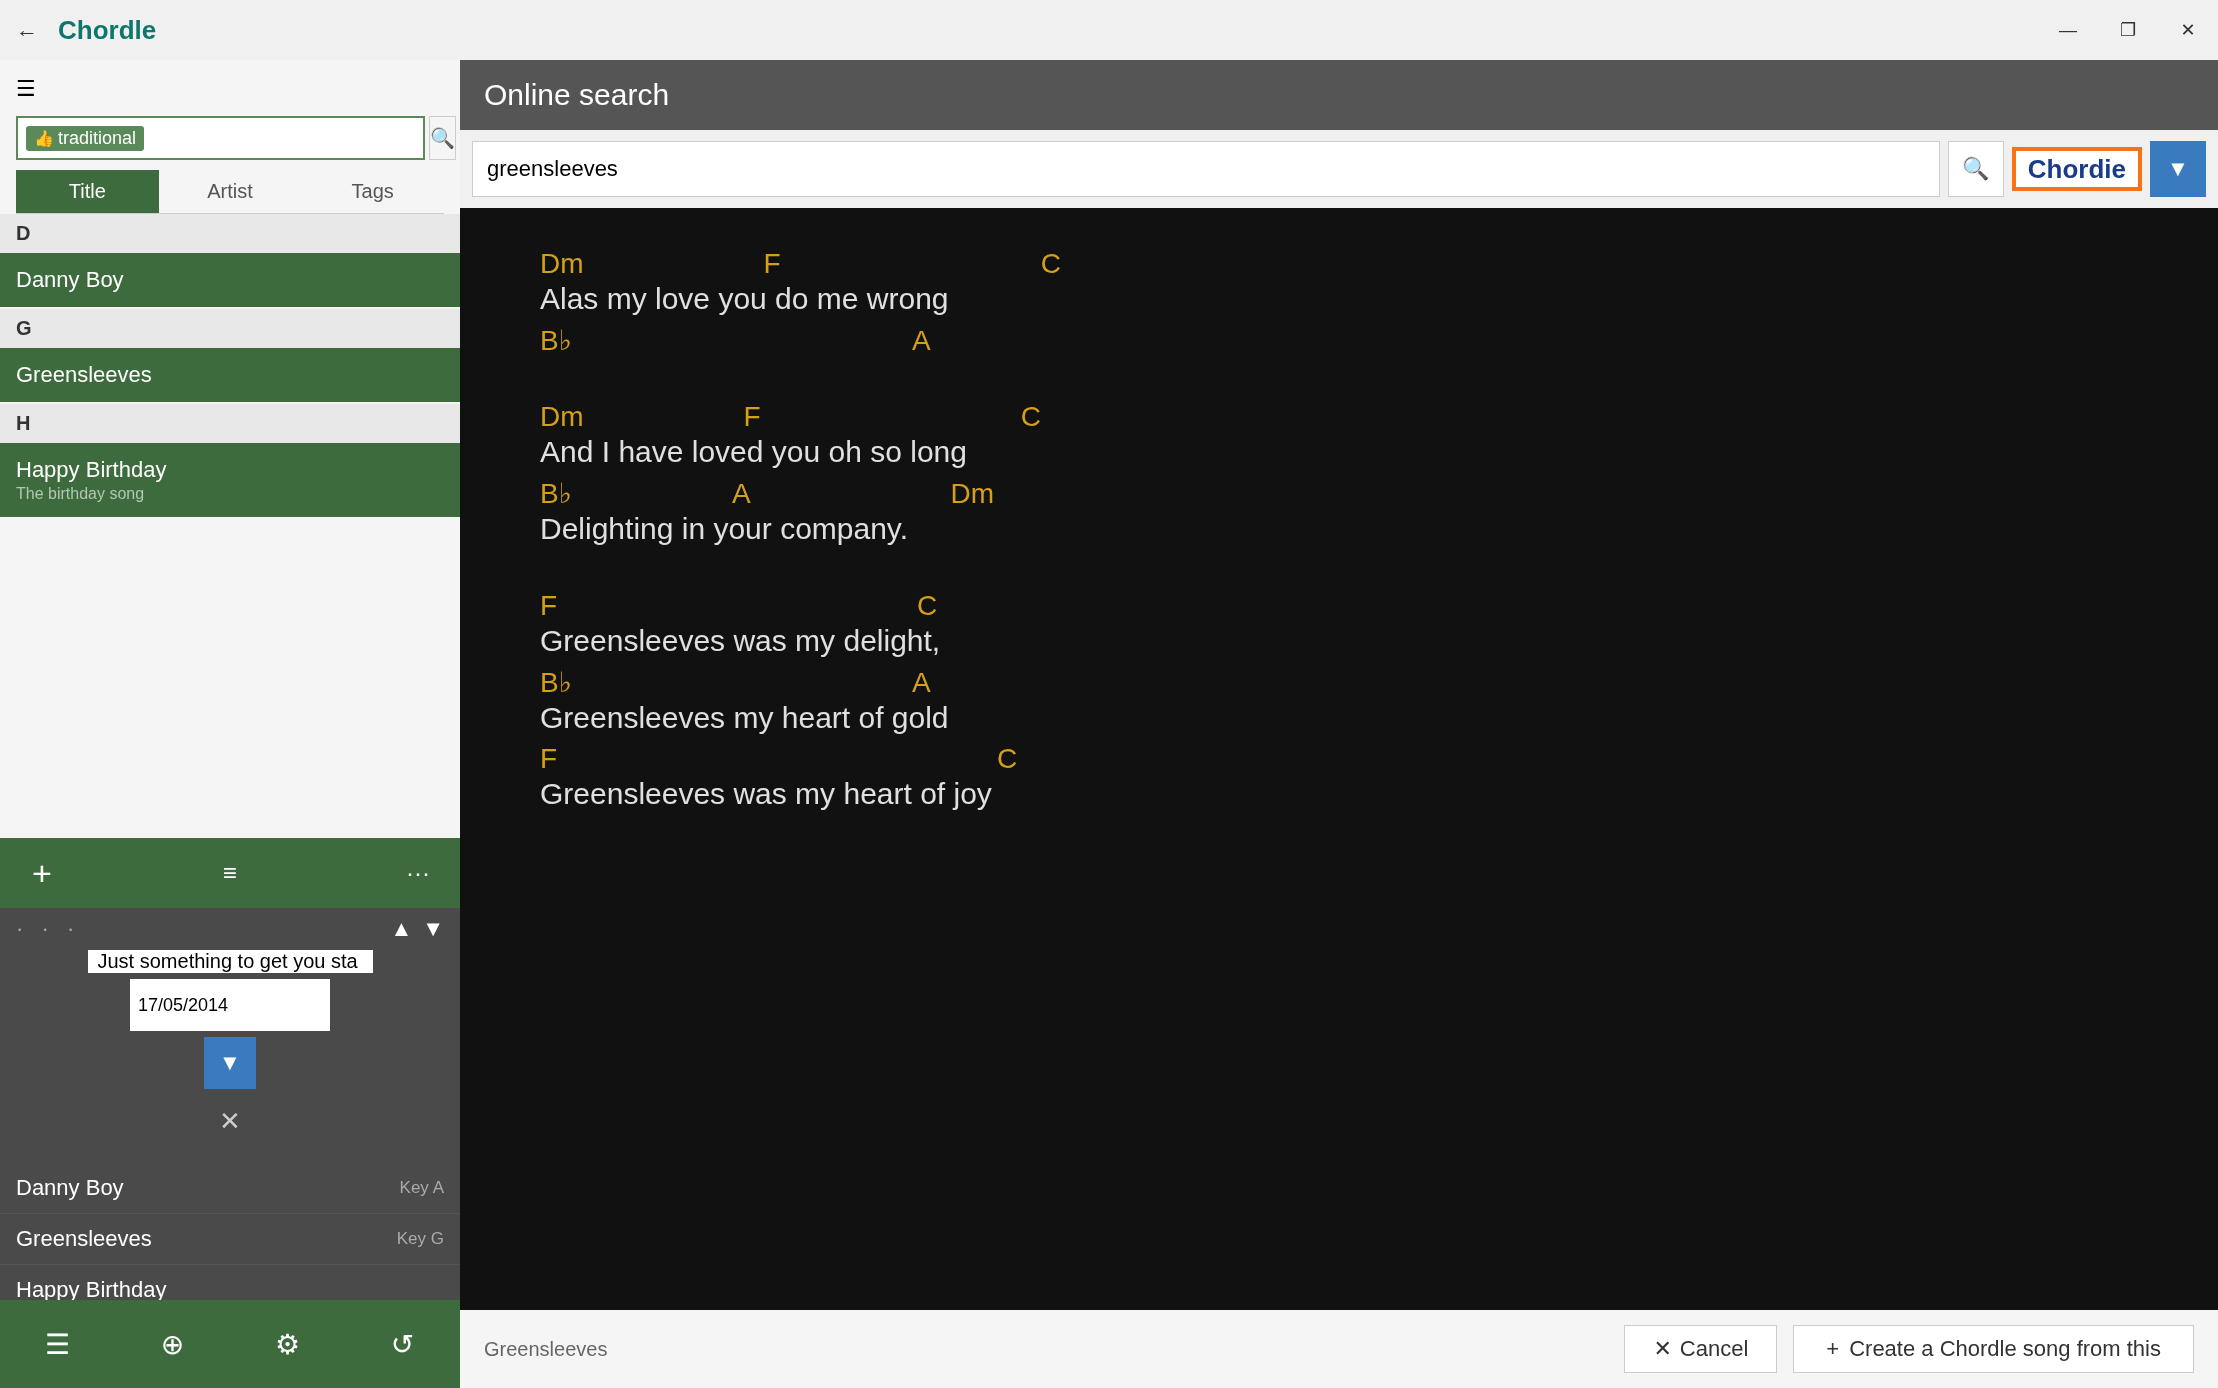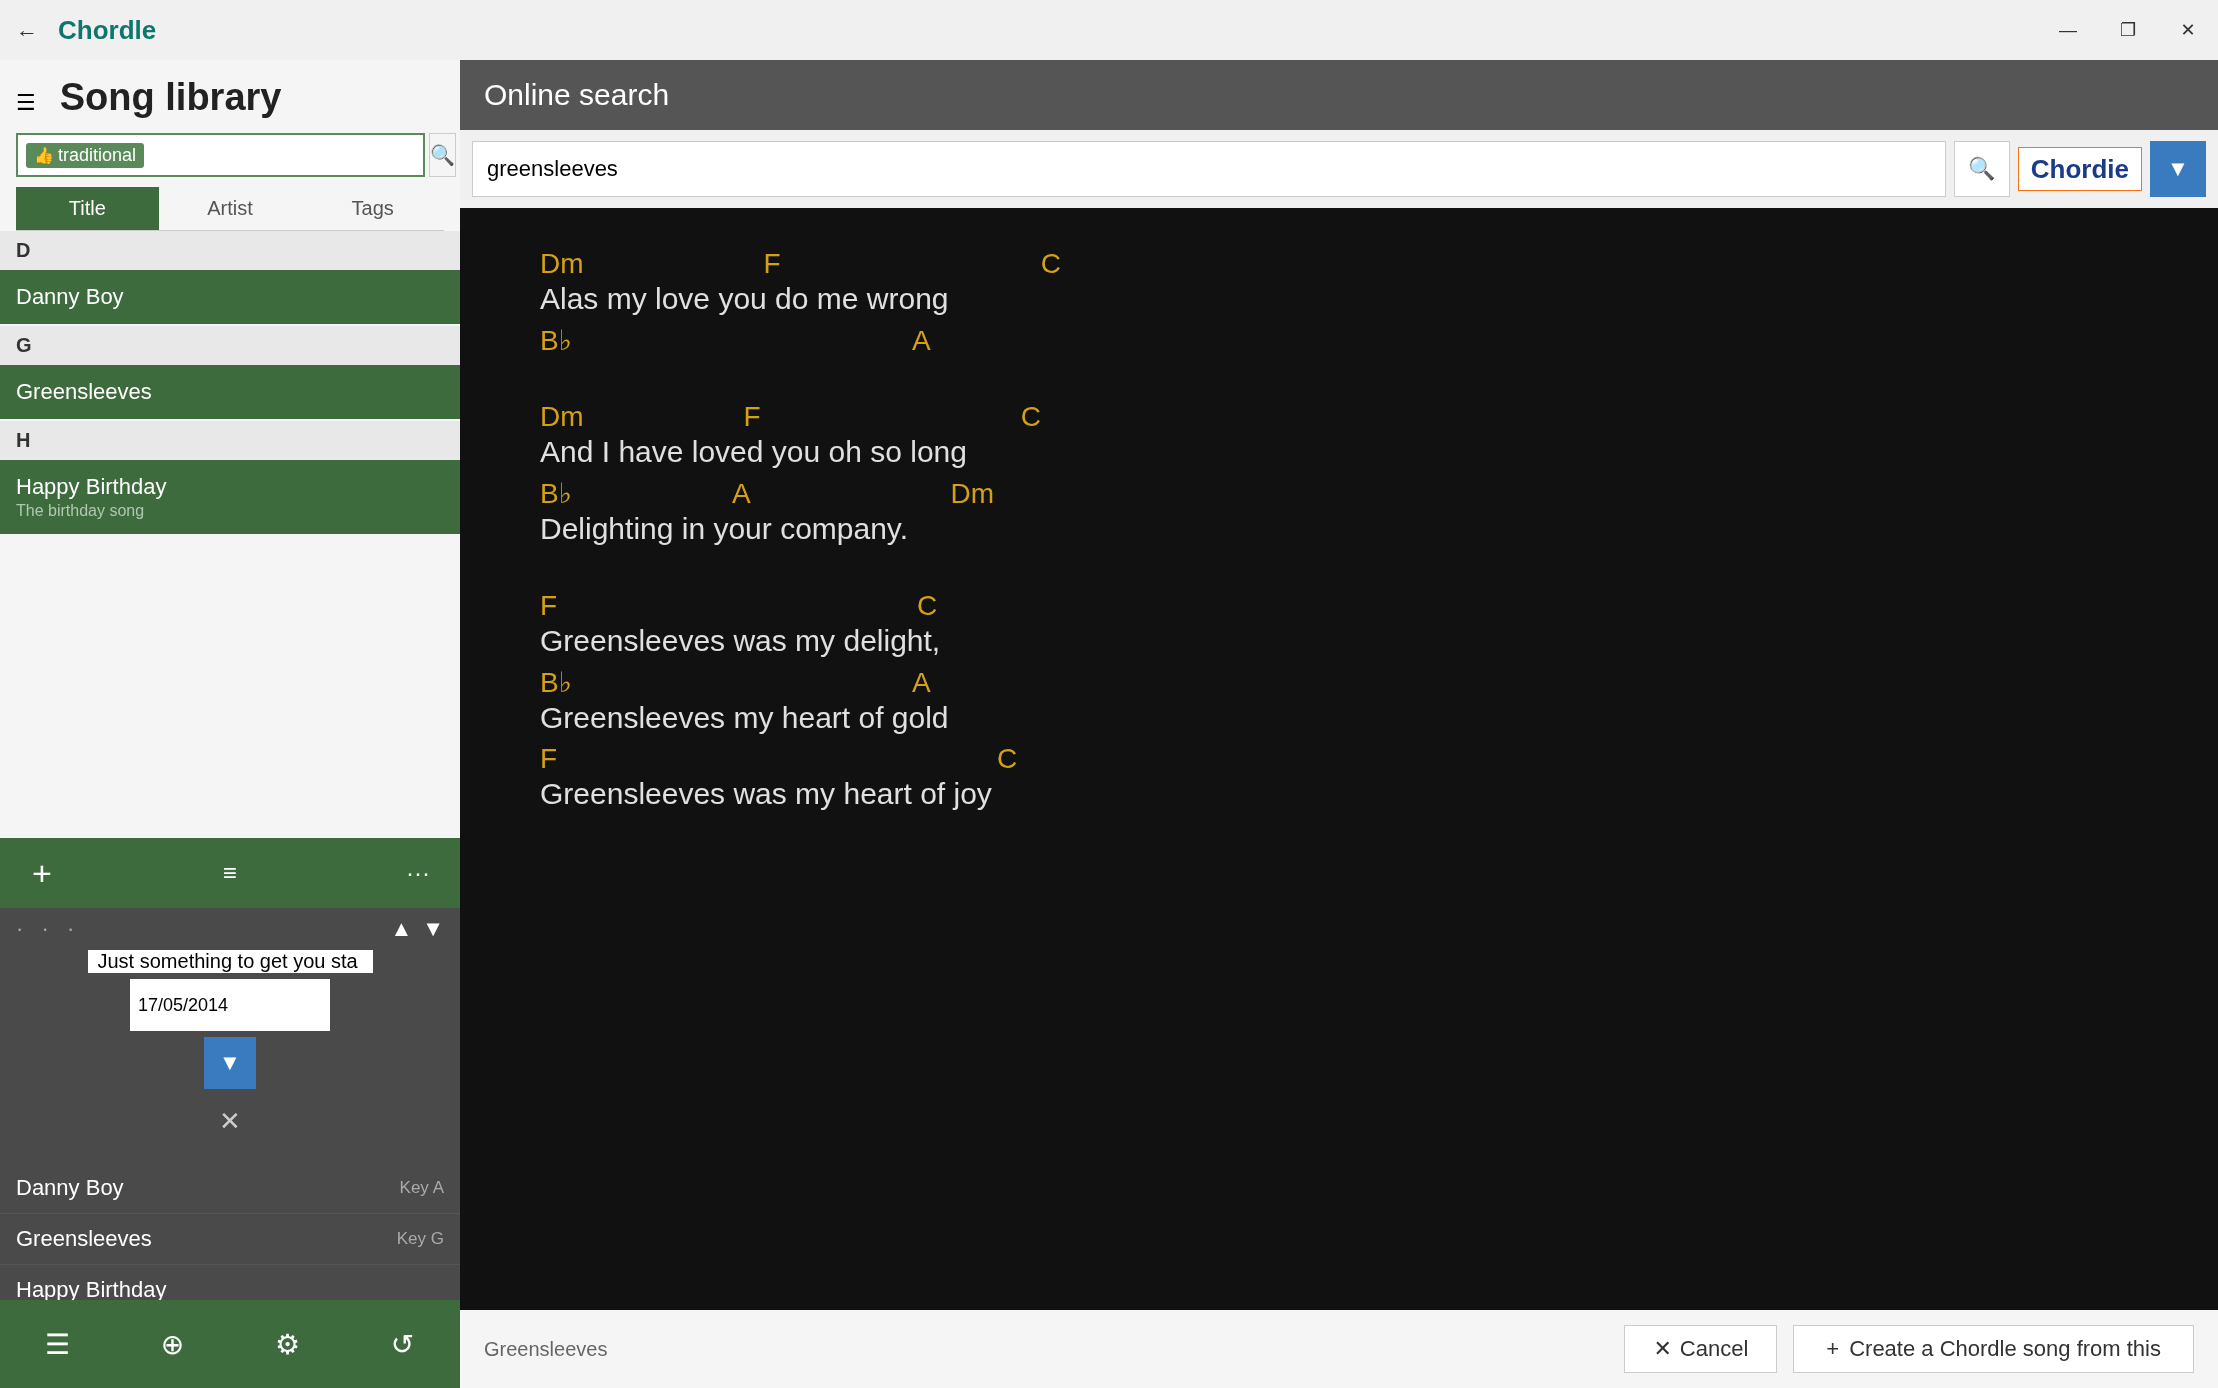--- a/index.html
+++ b/index.html
@@ -381,21 +381,21 @@
       border: 1px solid #ccc;
       display: flex;
       align-items: center;
       justify-content: center;
       cursor: pointer;
       font-size: 22px;
     }
     .chordie-logo {
       height: 44px;
       background: white;
-      border: 1px solid #f97316;
+      border: 4px solid #f97316;
       display: flex;
       align-items: center;
       padding: 16px 12px;
       gap: 4px;
     }
     .chordie-text {
       font-size: 26px;
       font-weight: 700;
       color: #1a3a8a;
     }
@@ -489,21 +489,20 @@
     <div class="titlebar-btn">—</div>
     <div class="titlebar-btn">❐</div>
     <div class="titlebar-btn close">✕</div>
   </div>
 </div>
 
 <div class="left-panel">
   <div class="left-header">
     <div class="app-title-row">
       <span class="menu-icon">☰</span>
-      <span class="app-title-main">Song library</span>
     </div>
     <div class="search-bar">
       <div class="search-input-wrap">
         <div class="tag-badge">
           <span class="tag-badge-icon">👍</span>
           <span>traditional</span>
         </div>
         <input class="search-input-field" type="text" style="">
       </div>
       <div class="search-btn">

